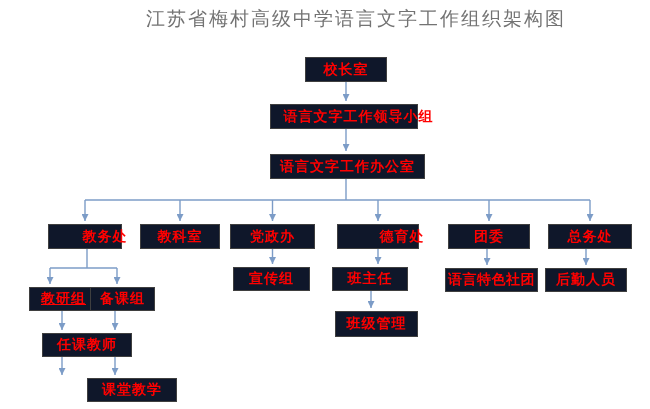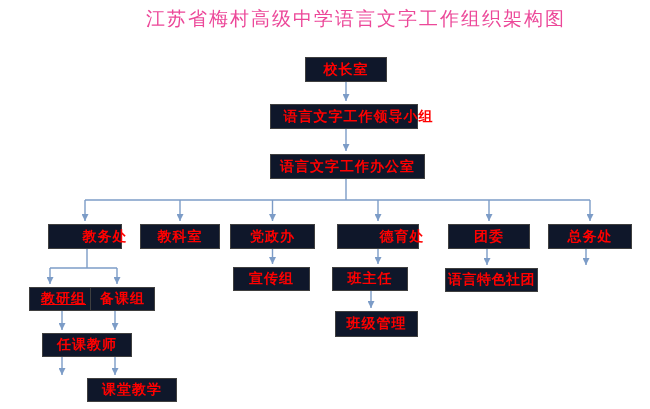--- a/index.html
+++ b/index.html
@@ -10,21 +10,21 @@
     overflow:hidden;
     font-family:"Liberation Sans","DejaVu Sans",sans-serif;
   }
   .chart-title{
     position:absolute;
     top:6px;left:62px;right:0;
     text-align:center;
     font-family:"Liberation Serif","DejaVu Serif",serif;
     font-size:19px;
     letter-spacing:2px;
-    color:#ec4899;
+    color:#737373;
     white-space:nowrap;
   }
   svg.connectors{
     position:absolute;left:0;top:0;
   }
   .edge{
     stroke:#7C9CC7;
     stroke-width:1.4;
     fill:none;
   }
@@ -96,18 +96,19 @@
   <div class="node" style="left:230px;top:224px;width:85px;height:25px;">党政办</div>
   <div class="node" style="left:337px;top:224px;width:82px;height:25px;padding-left:48px;">德育处</div>
   <div class="node" style="left:448px;top:224px;width:82px;height:25px;">团委</div>
   <div class="node" style="left:548px;top:224px;width:84px;height:25px;">总务处</div>
 
   <div class="node" style="left:29px;top:287px;width:69px;height:24px;text-decoration:underline;">教研组</div>
   <div class="node" style="left:90px;top:287px;width:65px;height:24px;">备课组</div>
   <div class="node" style="left:233px;top:267px;width:77px;height:24px;">宣传组</div>
   <div class="node" style="left:332px;top:267px;width:76px;height:24px;">班主任</div>
   <div class="node" style="left:445px;top:268px;width:93px;height:24px;letter-spacing:0.5px;">语言特色社团</div>
+  <div class="node" style="left:545px;top:268px;width:82px;height:24px;">后勤人员</div>
 
   <div class="node" style="left:335px;top:311px;width:83px;height:26px;">班级管理</div>
   <div class="node" style="left:42px;top:333px;width:90px;height:24px;">任课教师</div>
   <div class="node" style="left:42px;top:378px;width:90px;height:24px;margin-left:45px;">课堂教学</div>
 
 </div>
 
 </body></html>

